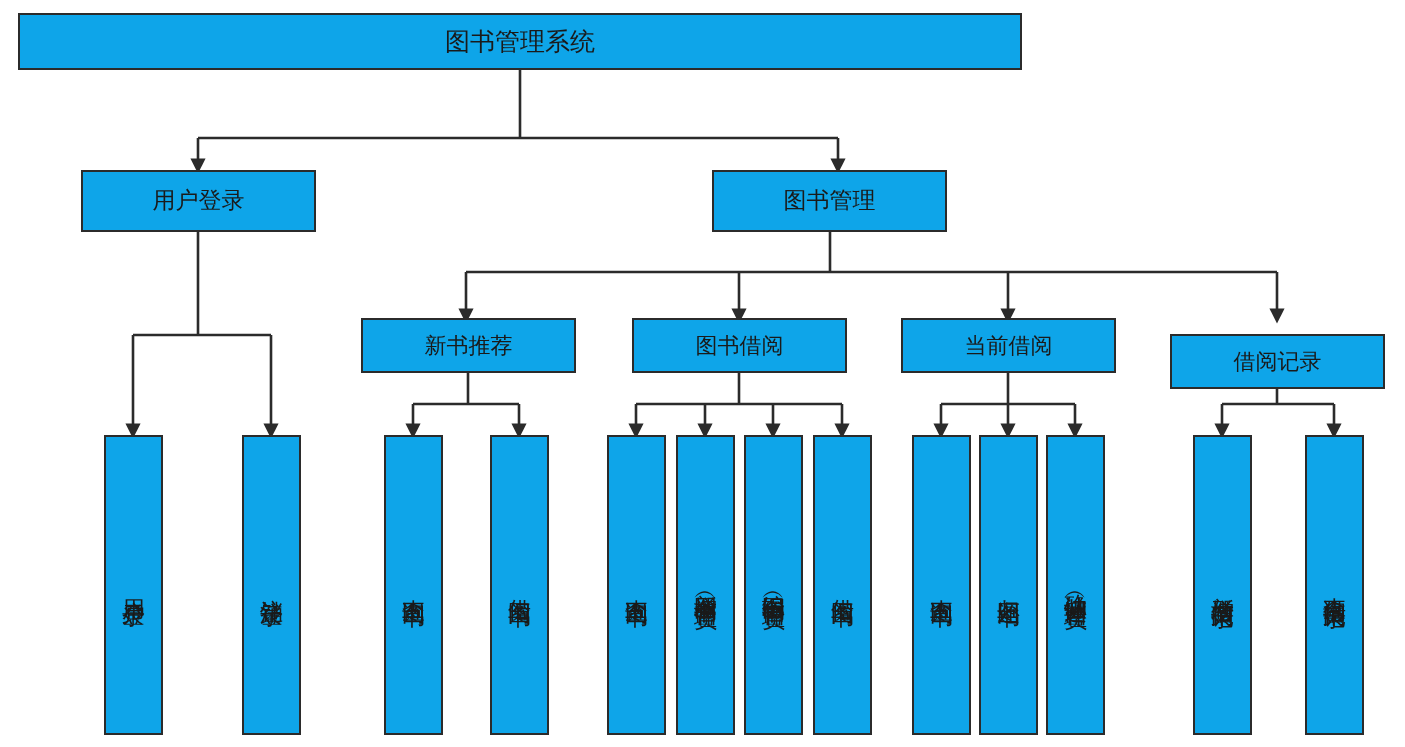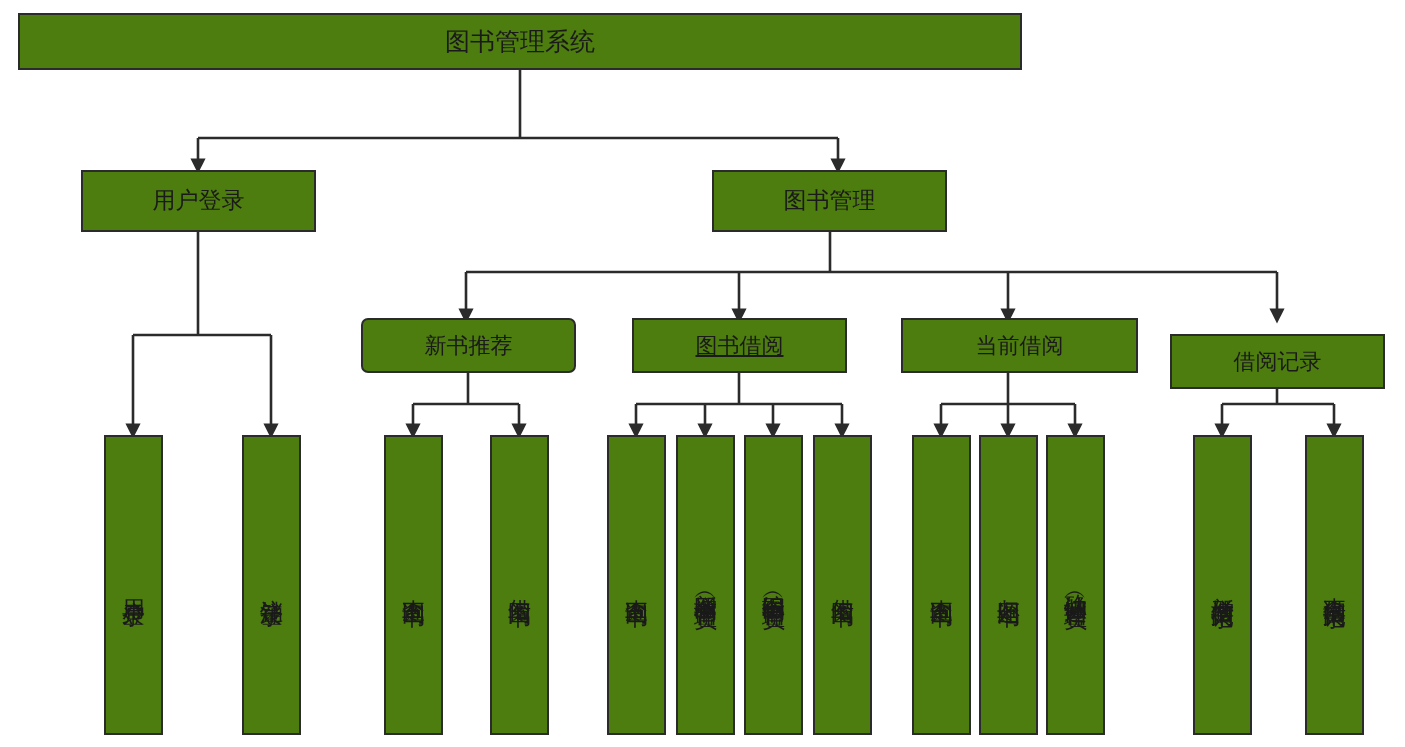--- a/index.html
+++ b/index.html
@@ -22,21 +22,21 @@
     left: 0;
     top: 0;
     width: 1405px;
     height: 747px;
     pointer-events: none;
   }
   .node {
     position: absolute;
     box-sizing: border-box;
     border: 2px solid #2b2b2b;
-    background: #4d7c0f;
+    background: #0ea5e9;
     display: flex;
     align-items: center;
     justify-content: center;
     color: #1a1a1a;
   }
   .node .label {
     display: block;
     text-align: center;
     line-height: 1.18;
     white-space: nowrap;
@@ -123,27 +123,27 @@
     <span class="label">图书管理系统</span>
   </div>
 
   <div class="node lvl1" style="left:81px; top:170px; width:235px; height:62px;">
     <span class="label">用户登录</span>
   </div>
   <div class="node lvl1" style="left:712px; top:170px; width:235px; height:62px;">
     <span class="label">图书管理</span>
   </div>
 
-  <div class="node lvl2" style="left:361px; top:318px; width:215px; height:55px;border-radius:7px;">
+  <div class="node lvl2" style="left:361px; top:318px; width:215px; height:55px;">
     <span class="label">新书推荐</span>
   </div>
-  <div class="node lvl2" style="left:632px; top:318px; width:215px; height:55px;text-decoration:underline;">
+  <div class="node lvl2" style="left:632px; top:318px; width:215px; height:55px;">
     <span class="label">图书借阅</span>
   </div>
-  <div class="node lvl2" style="left:901px; top:318px; width:237px; height:55px;">
+  <div class="node lvl2" style="left:901px; top:318px; width:215px; height:55px;">
     <span class="label">当前借阅</span>
   </div>
   <div class="node lvl2" style="left:1170px; top:334px; width:215px; height:55px;">
     <span class="label">借阅记录</span>
   </div>
 
   <div class="node leaf" style="left:104px; top:435px; width:59px; height:300px;">
     <span class="label">用户登录</span>
   </div>
   <div class="node leaf" style="left:242px; top:435px; width:59px; height:300px;">

